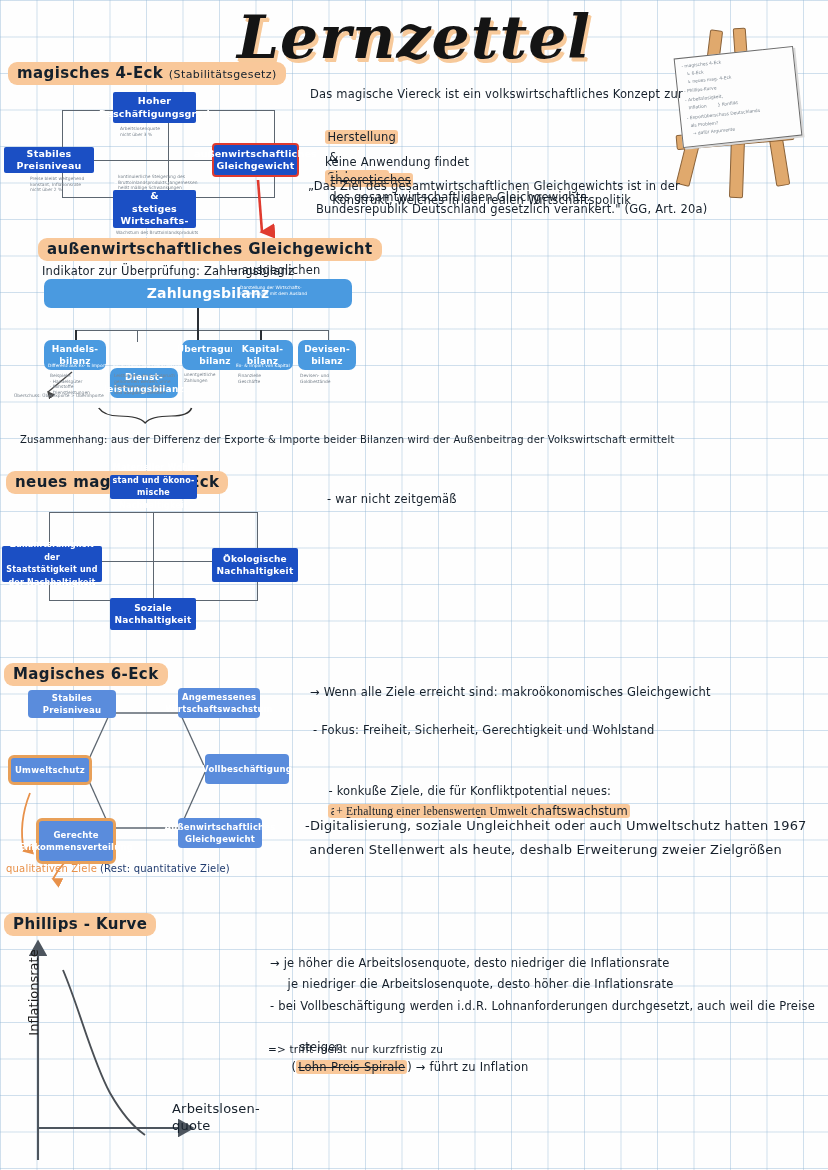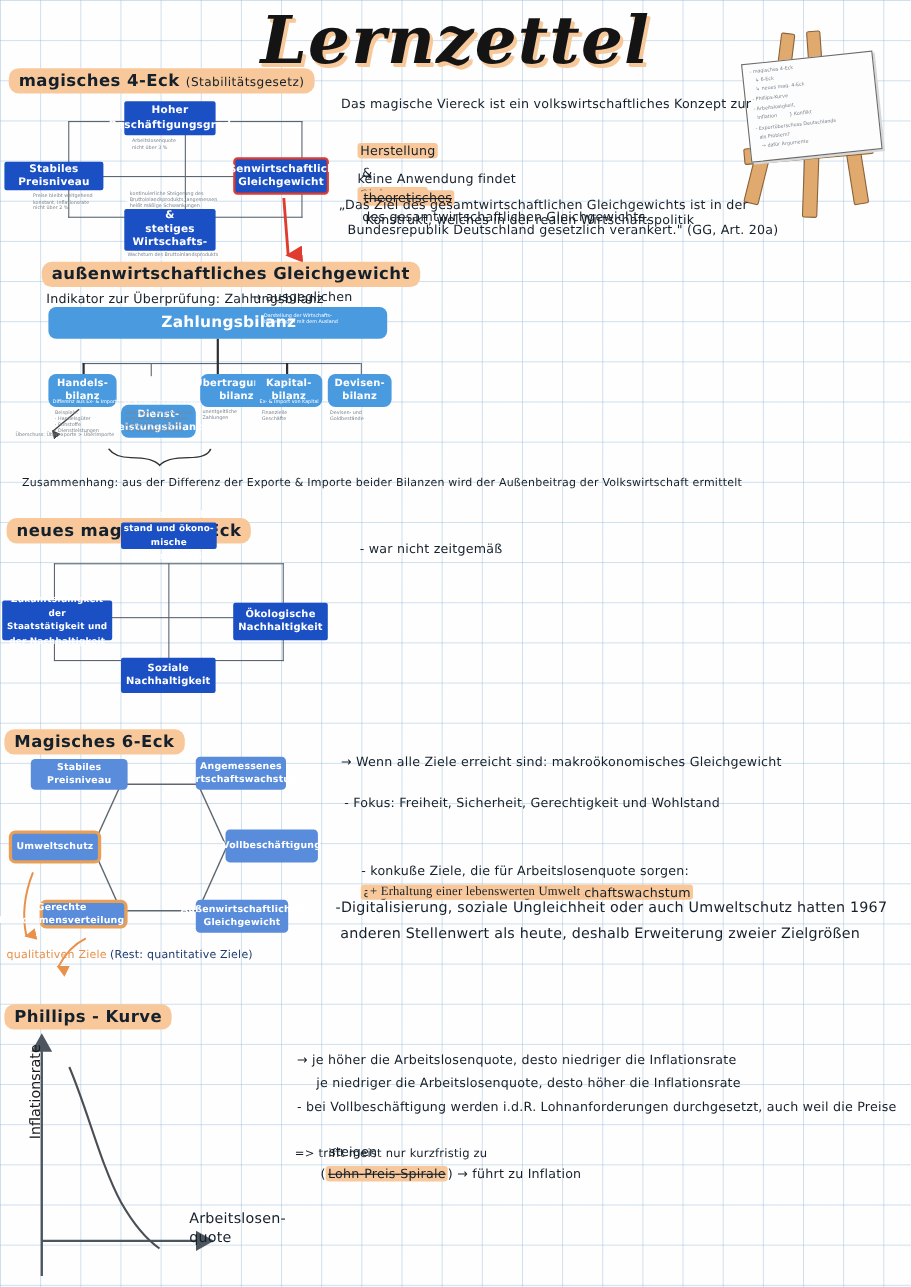--- a/index.html
+++ b/index.html
@@ -289,36 +289,36 @@
   <div class="bx bx-light" style="left:178px;top:688px;width:82px;height:30px;white-space:pre-line;">
     <span>Angemessenes
 Wirtschaftswachstum</span>
   </div>
   <div class="bx bx-light hi" style="left:8px;top:755px;width:84px;height:30px;">
     <span>Umweltschutz</span>
   </div>
   <div class="bx bx-light" style="left:205px;top:754px;width:84px;height:30px;">
     <span>Vollbeschäftigung</span>
   </div>
-  <div class="bx bx-light hi" style="left:36px;top:818px;width:80px;height:26px;white-space:pre-line;justify-content:flex-end;">
+  <div class="bx bx-light hi" style="left:36px;top:818px;width:80px;height:46px;white-space:pre-line;">
     <span>Gerechte
 Einkommensverteilung</span>
   </div>
   <div class="bx bx-light" style="left:178px;top:818px;width:84px;height:30px;white-space:pre-line;">
     <span>Außenwirtschaftliches
 Gleichgewicht</span>
   </div>
 
   <div class="hw sm" style="left:6px;top:861px;color:#e8914a;">qualitativen Ziele</div>
   <div class="hw sm" style="left:100px;top:861px;color:#1f3a6e;">(Rest: quantitative Ziele)</div>
 
   <div class="hw" style="left:310px;top:682px;">→ Wenn alle Ziele erreicht sind: makroökonomisches Gleichgewicht</div>
   <div class="hw" style="left:313px;top:720px;">- Fokus: Freiheit, Sicherheit, Gerechtigkeit und Wohlstand</div>
   <div class="hw" style="left:313px;top:761px;">
-    <span>- konkuße Ziele, die für Arbeitslosenquote sorgen:</span>
+    <span>- konkuße Ziele, die für Konfliktpotential neues:</span>
     <span class="mark">angemessenes und stetiges Wirtschaftswachstum</span>
   </div>
   <div class="hw" style="left:322px;top:781px;font-family:Liberation Serif, serif;">
     <span class="mark">+ Erhaltung einer lebenswerten Umwelt</span>
   </div>
   <div class="hw" style="left:305px;top:816px;font-size:13px;">-Digitalisierung, soziale Ungleichheit oder auch Umweltschutz hatten 1967</div>
   <div class="hw" style="left:305px;top:840px;font-size:13px;"> anderen Stellenwert als heute, deshalb Erweiterung zweier Zielgrößen</div>
 
   <div class="hl-head" style="left:4px;top:913px;">Phillips - Kurve</div>
 

